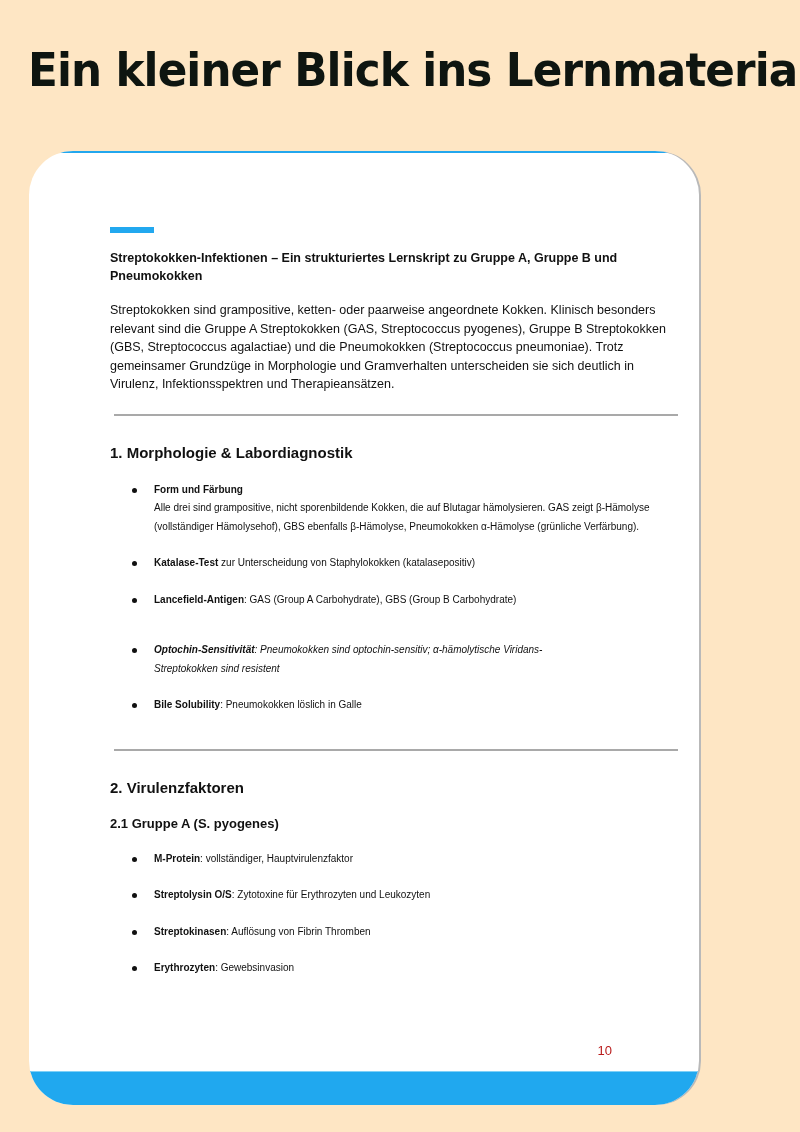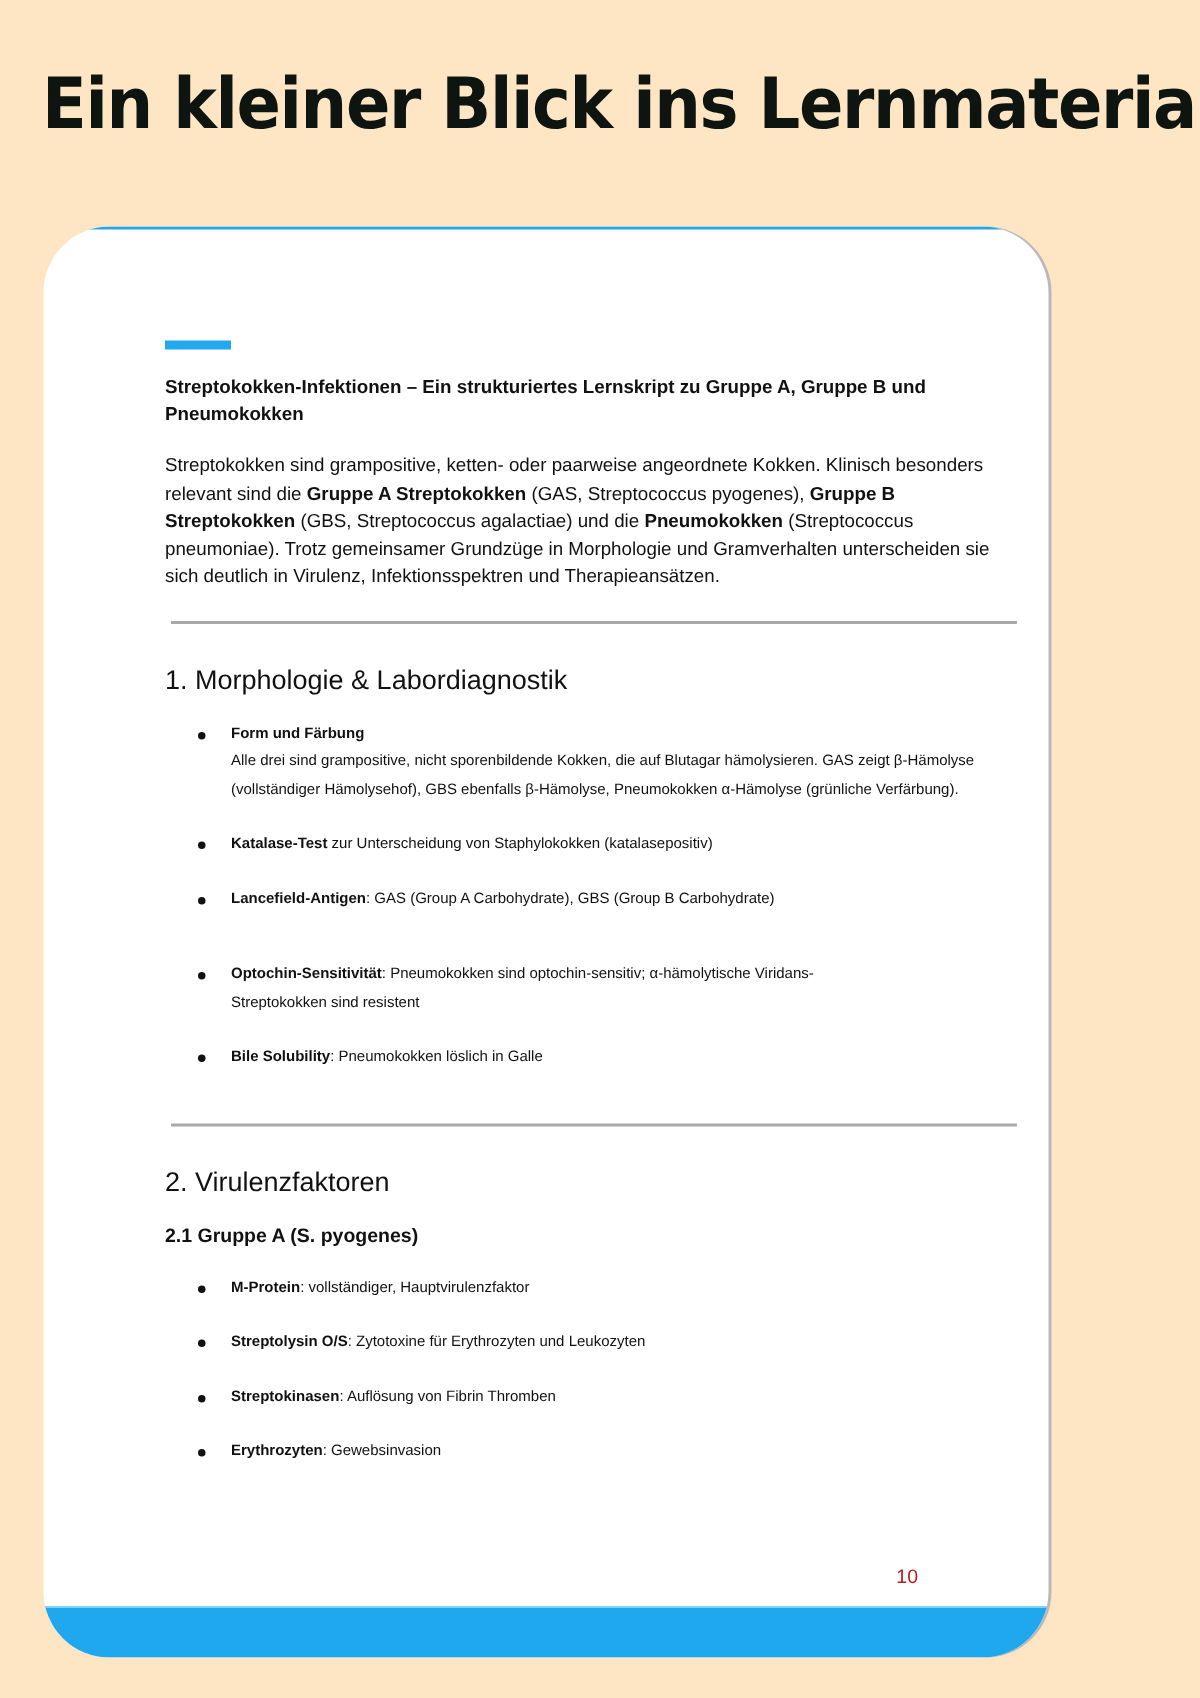--- a/index.html
+++ b/index.html
@@ -37,23 +37,23 @@
     position: absolute; left: 0; bottom: 0; width: 100%; height: 33px; background: #20a8ef;
     border-top: 1px solid #7fd0f7;
   }
   .page-number {
     position: absolute; right: 87px; bottom: 47px; font-size: 13px; color: #b91c1c;
   }
   .content { position: absolute; left: 81px; top: 76px; width: 570px; }
   .accent-bar { width: 44px; height: 6px; background: #22a8ef; margin-bottom: 16px; }
   .doc-title { font-weight: bold; font-size: 12.5px; line-height: 18px; margin: 0 0 16px 0; }
   .intro { font-size: 12.5px; line-height: 18.5px; margin: 0; }
-  .intro b { font-weight: bold; margin-top: 32px; }
+  .intro b { font-weight: normal; margin-top: 32px; }
   .divider { height: 2px; background: #a9a9a9; margin: 20px 0 0 4px; width: 564px; }
-  .h1 { font-weight: normal; font-size: 18px; margin: 27px 0 0 0; line-height: 20px; }
+  .h1 { font-weight: bold; font-size: 15px; margin: 27px 0 0 0; line-height: 20px; }
   .h2 { font-weight: bold; font-size: 13px; margin: 18px 0 0 0; line-height: 16px; }
   ul.bullets { list-style: none; margin: 0; padding: 0; }
   ul.bullets li { position: relative; padding-left: 44px; font-size: 10px; line-height: 18.5px; }
   ul.bullets li .dot {
     position: absolute; left: 22px; top: 7px; width: 5px; height: 5px; border-radius: 50%; background: #111;
   }
   .lbl { font-weight: bold; }
 </style>
 </head>
 <body>
@@ -80,21 +80,21 @@
         <span> Alle drei sind grampositive, nicht sporenbildende Kokken, die auf Blutagar hämolysieren. GAS zeigt β-Hämolyse (vollständiger Hämolysehof), GBS ebenfalls β-Hämolyse, Pneumokokken α-Hämolyse (grünliche Verfärbung).</span>
       </li>
       <li style="margin-bottom:18px;">
         <span class="dot"></span>
         <span class="lbl">Katalase-Test</span><span> zur Unterscheidung von Staphylokokken (katalasepositiv)</span>
       </li>
       <li style="margin-bottom:32px;">
         <span class="dot"></span>
         <span class="lbl">Lancefield-Antigen</span><span>: GAS (Group A Carbohydrate), GBS (Group B Carbohydrate)</span>
       </li>
-      <li style="margin-bottom:18px; padding-right:90px;">
+      <li style="margin-bottom:18px; padding-right:90px;font-style:italic;">
         <span class="dot"></span>
         <span class="lbl">Optochin-Sensitivität</span><span>: Pneumokokken sind optochin-sensitiv; α-hämolytische Viridans-Streptokokken sind resistent</span>
       </li>
       <li>
         <span class="dot"></span>
         <span class="lbl">Bile Solubility</span><span>: Pneumokokken löslich in Galle</span>
       </li>
     </ul>
 
     <div class="divider" style="margin-top:34px;"></div>

